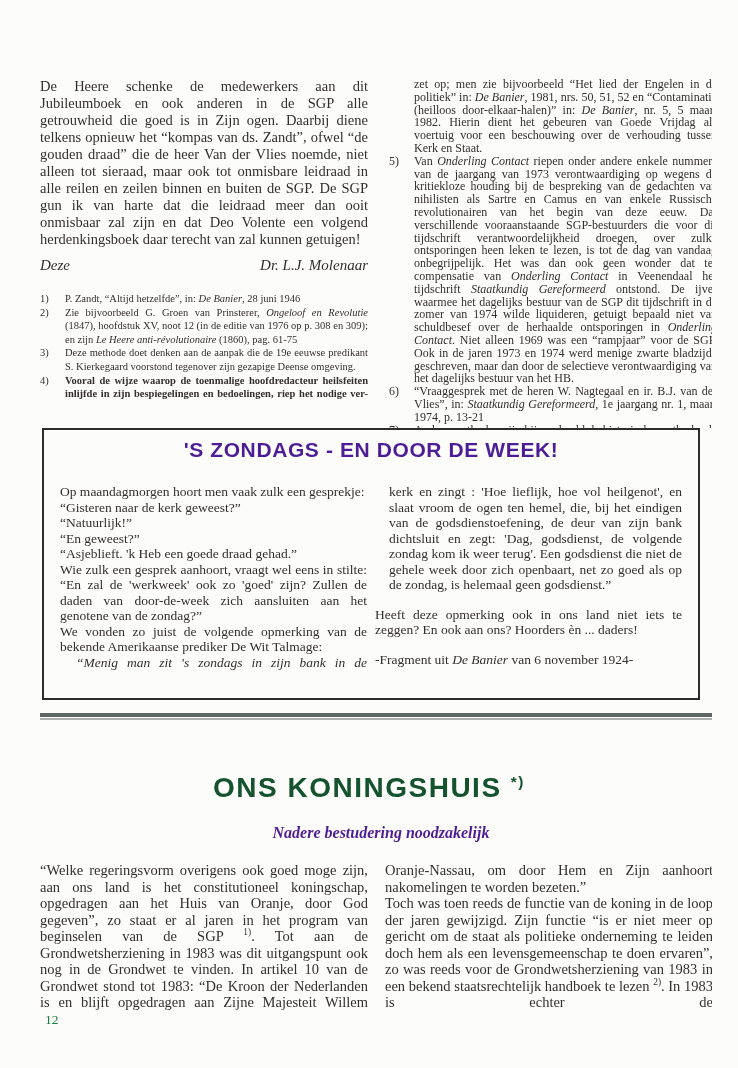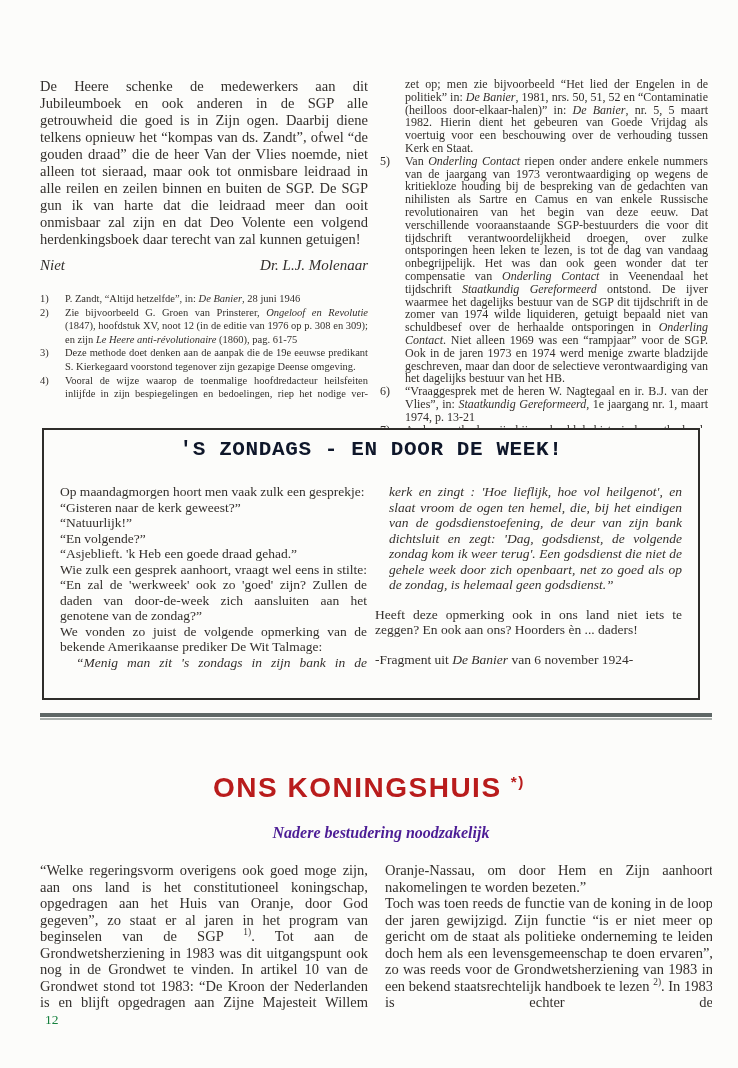--- a/index.html
+++ b/index.html
@@ -3,57 +3,57 @@
 <meta charset="utf-8">
 <style>
   html,body { margin:0; padding:0; background:#e9e9e7; }
   .page {
     position:relative; width:738px; height:1068px; margin:0 auto;
     background:#fcfcfa; color:#332f2c; overflow:hidden;
     font-family:"Liberation Serif","DejaVu Serif",serif;
   }
   
   .top { position:absolute; left:40px; top:78px; width:672px; height:350px;
-         display:flex; gap:12px; overflow:hidden; }
+         display:flex; gap:21px; overflow:hidden; }
   .col { width:328px; flex:none; }
   .body-text { margin:0; font-size:14.5px; line-height:17px; text-align:justify; }
   .justify-last { text-align-last:justify; }
   .signature { display:flex; justify-content:space-between; margin-top:9px;
                font-style:italic; font-size:15px; }
   .footnotes { margin-top:18px; font-size:10.5px; line-height:13.6px; }
   .fn { display:flex; }
   .fn-num { width:25px; flex:none; }
   .fn-text { flex:1; text-align:justify; }
-  .fn.stretch .fn-text { text-align-last:justify; }
+  .fn.stretch .fn-text { text-align-last:justify;font-weight:bold; }
   .fnotes-col .footnotes, .fn-cont { font-size:12px; line-height:12.8px; margin-top:0; }
   .fn-cont { margin:0 0 0 0; padding-left:25px; text-align:justify; }
   
   .box { position:absolute; left:42px; top:428px; width:658px; height:272px;
          border:2px solid #2f2d2a; box-sizing:border-box; padding:8px 16px 0 16px;
          overflow:hidden; background:#fcfcfa; }
   .box-title { margin:0; text-align:center;
-         font-family:Liberation Mono, monospace;
-         font-size:21px; font-weight:700; letter-spacing:0.6px; color:#0f172a;
+         font-family:Liberation Sans, sans-serif;
+         font-size:21px; font-weight:700; letter-spacing:0.6px; color:#4c1d95;
          line-height:24px; }
   .box-cols { display:flex; gap:8px; margin-top:22px; }
   .box-col { flex:1; min-width:0; }
   .box-p { margin:0; font-size:13.5px; line-height:15.5px; text-align:justify; }
   .box-p.italic, .box-p.em { font-style:italic; }
   .box-p.indent { text-indent:16px; }
   .box-p.stretch { text-align-last:justify; }
-  .quote-block { font-style:italic; padding-left:14px; }
+  .quote-block { padding-left:14px; }
   .comment { margin-top:14px; }
   .attribution { margin-top:14px; }
   
   .double-rule { position:absolute; left:40px; top:713px; width:672px; height:1px;
          border-top:4px solid #5f6766; border-bottom:2px solid #aab0ad; }
   
   .article-title { position:absolute; left:0; top:772px; width:100%; margin:0;
          text-align:center; font-family:"Liberation Sans","DejaVu Sans",sans-serif;
-         font-size:28px; font-weight:700; letter-spacing:1.5px; color:#b91c1c;
+         font-size:28px; font-weight:700; letter-spacing:1.5px; color:#14532d;
          line-height:32px; }
   .article-title sup { font-size:0.55em; }
   .article-subtitle { position:absolute; left:12px; top:824px; width:100%;
          text-align:center; font-weight:700; font-style:italic; font-size:16px;
          color:#4c1d95; }
   
   .bottom { position:absolute; left:40px; top:862px; width:672px; height:152px;
          display:flex; gap:17px; overflow:hidden; }
   .bottom .body-text { line-height:16.5px; }
   sup { font-size:0.65em; line-height:0; }
@@ -62,21 +62,21 @@
 </style>
 </head>
 <body>
 
 <div class="page">
 
   <section class="top">
     <div class="col">
       <p class="body-text">De Heere schenke de medewerkers aan dit Jubileumboek en ook anderen in de SGP alle getrouwheid die goed is in Zijn ogen. Daarbij diene telkens opnieuw het “kompas van ds. Zandt”, ofwel “de gouden draad” die de heer Van der Vlies noemde, niet alleen tot sieraad, maar ook tot onmisbare leidraad in alle reilen en zeilen binnen en buiten de SGP. De SGP gun ik van harte dat die leidraad meer dan ooit onmisbaar zal zijn en dat Deo Volente een volgend herdenkingsboek daar terecht van zal kunnen getuigen!</p>
       <div class="signature">
-        <span>Niet</span>
+        <span>Deze</span>
         <span>Dr. L.J. Molenaar</span>
       </div>
       <div class="footnotes">
 
           <div class="fn">
             <span class="fn-num">1)</span>
             <span class="fn-text">P. Zandt, “Altijd hetzelfde”, in: <i>De Banier</i>, 28 juni 1946</span>
           </div>
 
           <div class="fn">
@@ -127,21 +127,21 @@
     <h2 class="box-title">'S ZONDAGS - EN DOOR DE WEEK!</h2>
     <div class="box-cols">
       <div class="box-col">
 
           <p class="box-p">Op maandagmorgen hoort men vaak zulk een gesprekje:</p>
 
           <p class="box-p">“Gisteren naar de kerk geweest?”</p>
 
           <p class="box-p">“Natuurlijk!”</p>
 
-          <p class="box-p">“En volgende?”</p>
+          <p class="box-p">“En geweest?”</p>
 
           <p class="box-p">“Asjeblieft. 'k Heb een goede draad gehad.”</p>
 
           <p class="box-p">Wie zulk een gesprek aanhoort, vraagt wel eens in stilte: “En zal de 'werkweek' ook zo 'goed' zijn? Zullen de daden van door-de-week zich aansluiten aan het genotene van de zondag?”</p>
 
           <p class="box-p">We vonden zo juist de volgende opmerking van de bekende Amerikaanse prediker De Wit Talmage:</p>
 
           <p class="box-p italic indent stretch">“Menig man zit 's zondags in zijn bank in de</p>
         </div>
       <div class="box-col">

